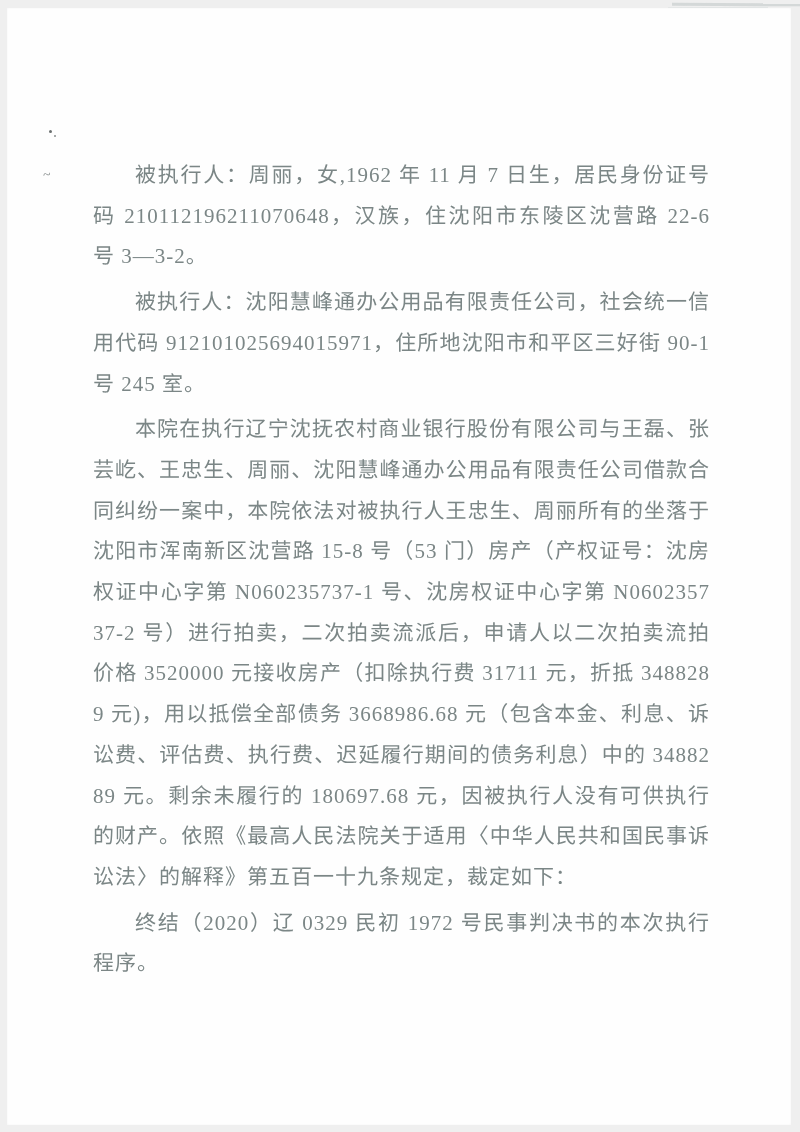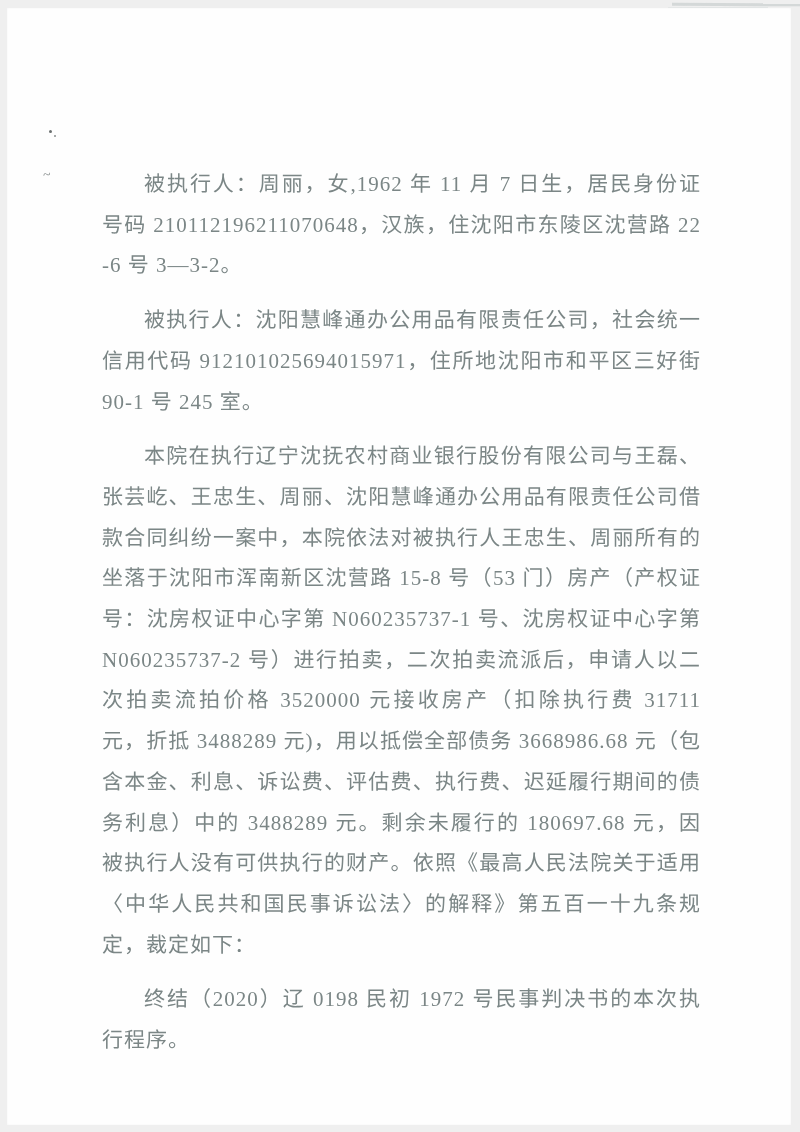--- a/index.html
+++ b/index.html
@@ -71,21 +71,21 @@
     top: 142px;
     width: 627px;
     color: #7b8686;
     font-size: 21px;
     line-height: 40.7px;
     letter-spacing: 1px;
     text-align: justify;
     text-align-last: left;
   }
   .content p {
-    margin: 14px;
+    margin: 5px;
     padding: 0;
     text-indent: 2em;
     word-break: break-all;
     font-family: Liberation Serif, serif;
   }
 </style>
 </head>
 <body>
 
 <div class="edge-streak s1"></div>
@@ -93,15 +93,15 @@
 
 <div class="paper">
   <div class="speck d1"></div>
   <div class="speck d2"></div>
   <div class="squiggle">~</div>
 
   <div class="content">
     <p>被执行人：周丽，女,1962 年 11 月 7 日生，居民身份证号码 210112196211070648，汉族，住沈阳市东陵区沈营路 22-6 号 3—3-2。</p>
     <p>被执行人：沈阳慧峰通办公用品有限责任公司，社会统一信用代码 912101025694015971，住所地沈阳市和平区三好街 90-1 号 245 室。</p>
     <p>本院在执行辽宁沈抚农村商业银行股份有限公司与王磊、张芸屹、王忠生、周丽、沈阳慧峰通办公用品有限责任公司借款合同纠纷一案中，本院依法对被执行人王忠生、周丽所有的坐落于沈阳市浑南新区沈营路 15-8 号（53 门）房产（产权证号：沈房权证中心字第 N060235737-1 号、沈房权证中心字第 N060235737-2 号）进行拍卖，二次拍卖流派后，申请人以二次拍卖流拍价格 3520000 元接收房产（扣除执行费 31711 元，折抵 3488289 元)，用以抵偿全部债务 3668986.68 元（包含本金、利息、诉讼费、评估费、执行费、迟延履行期间的债务利息）中的 3488289 元。剩余未履行的 180697.68 元，因被执行人没有可供执行的财产。依照《最高人民法院关于适用〈中华人民共和国民事诉讼法〉的解释》第五百一十九条规定，裁定如下：</p>
-    <p>终结（2020）辽 0198 民初 1972 号民事判决书的本次执行程序。</p>
+    <p>终结（2020）辽 0329 民初 1972 号民事判决书的本次执行程序。</p>
   </div>
 </div>
 
 </body></html>

